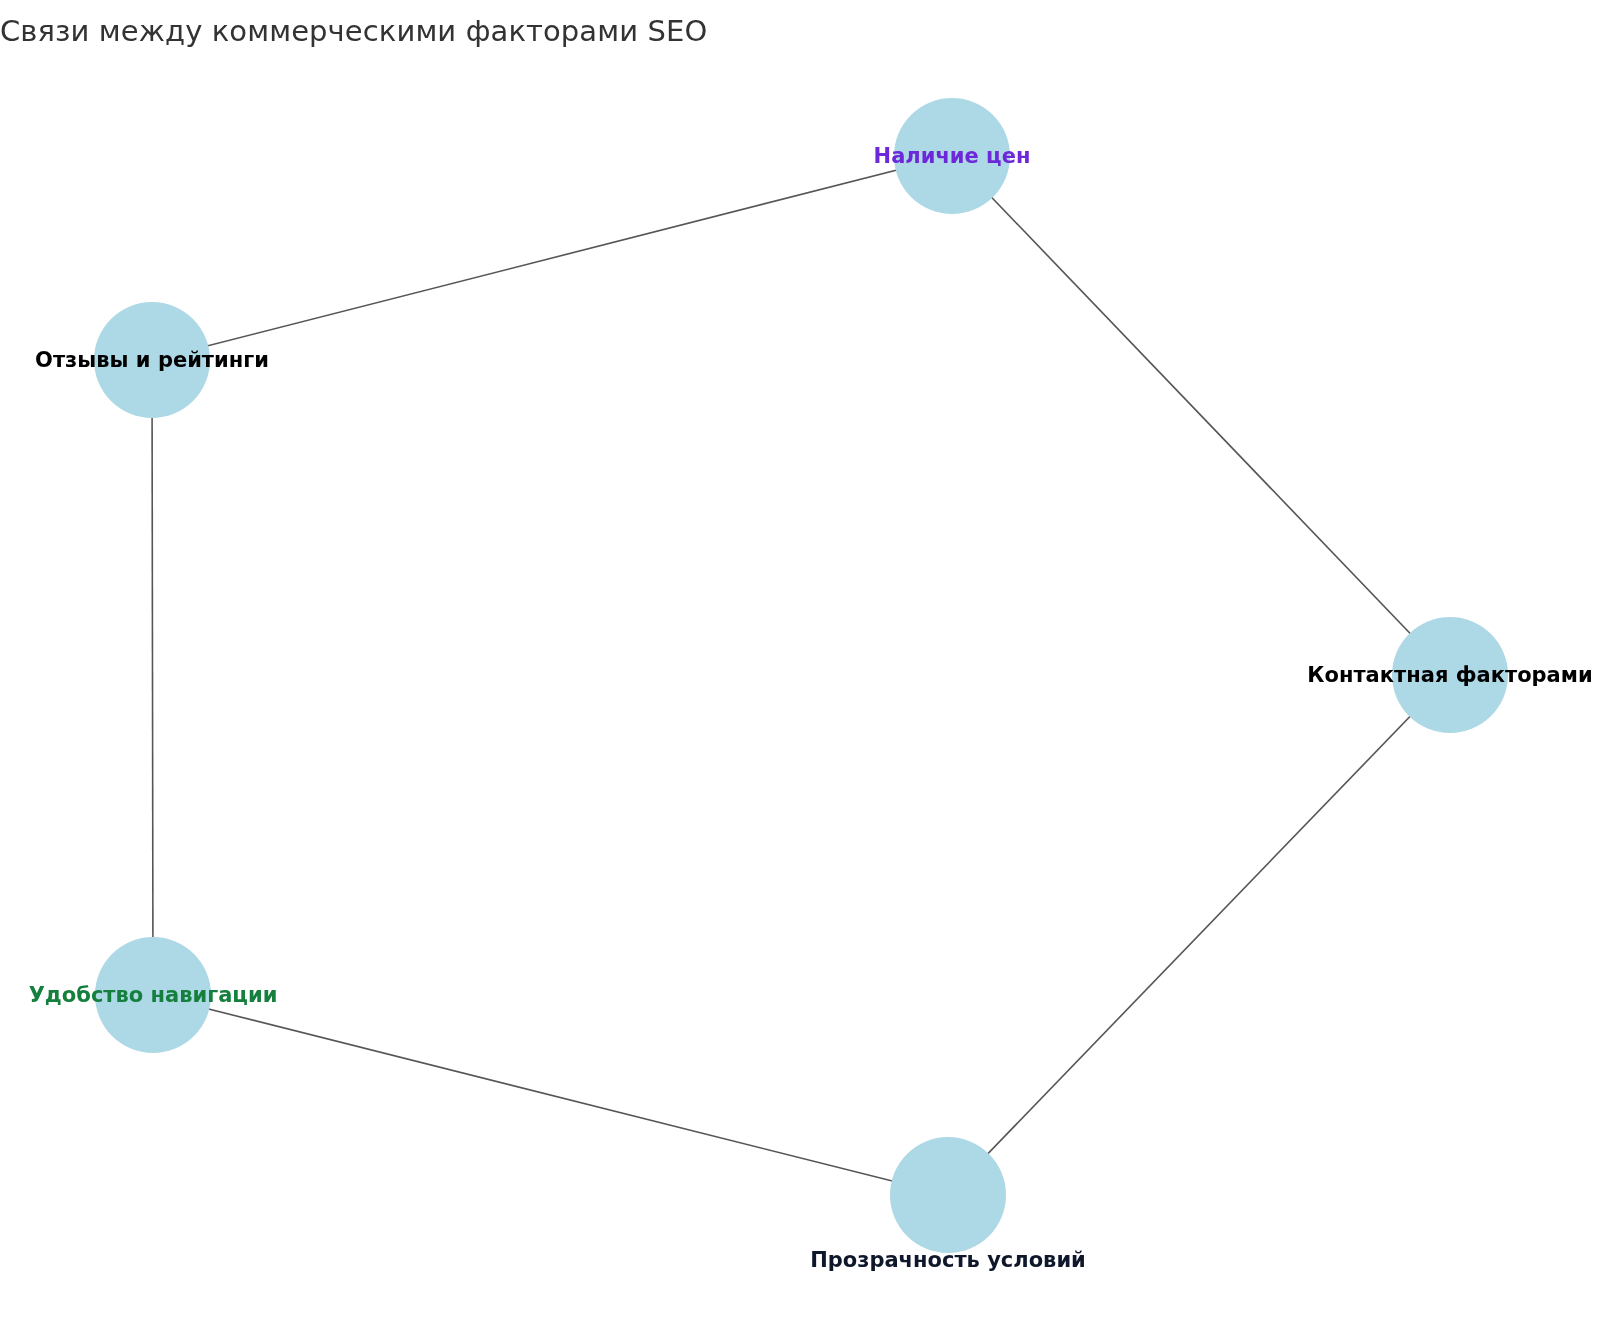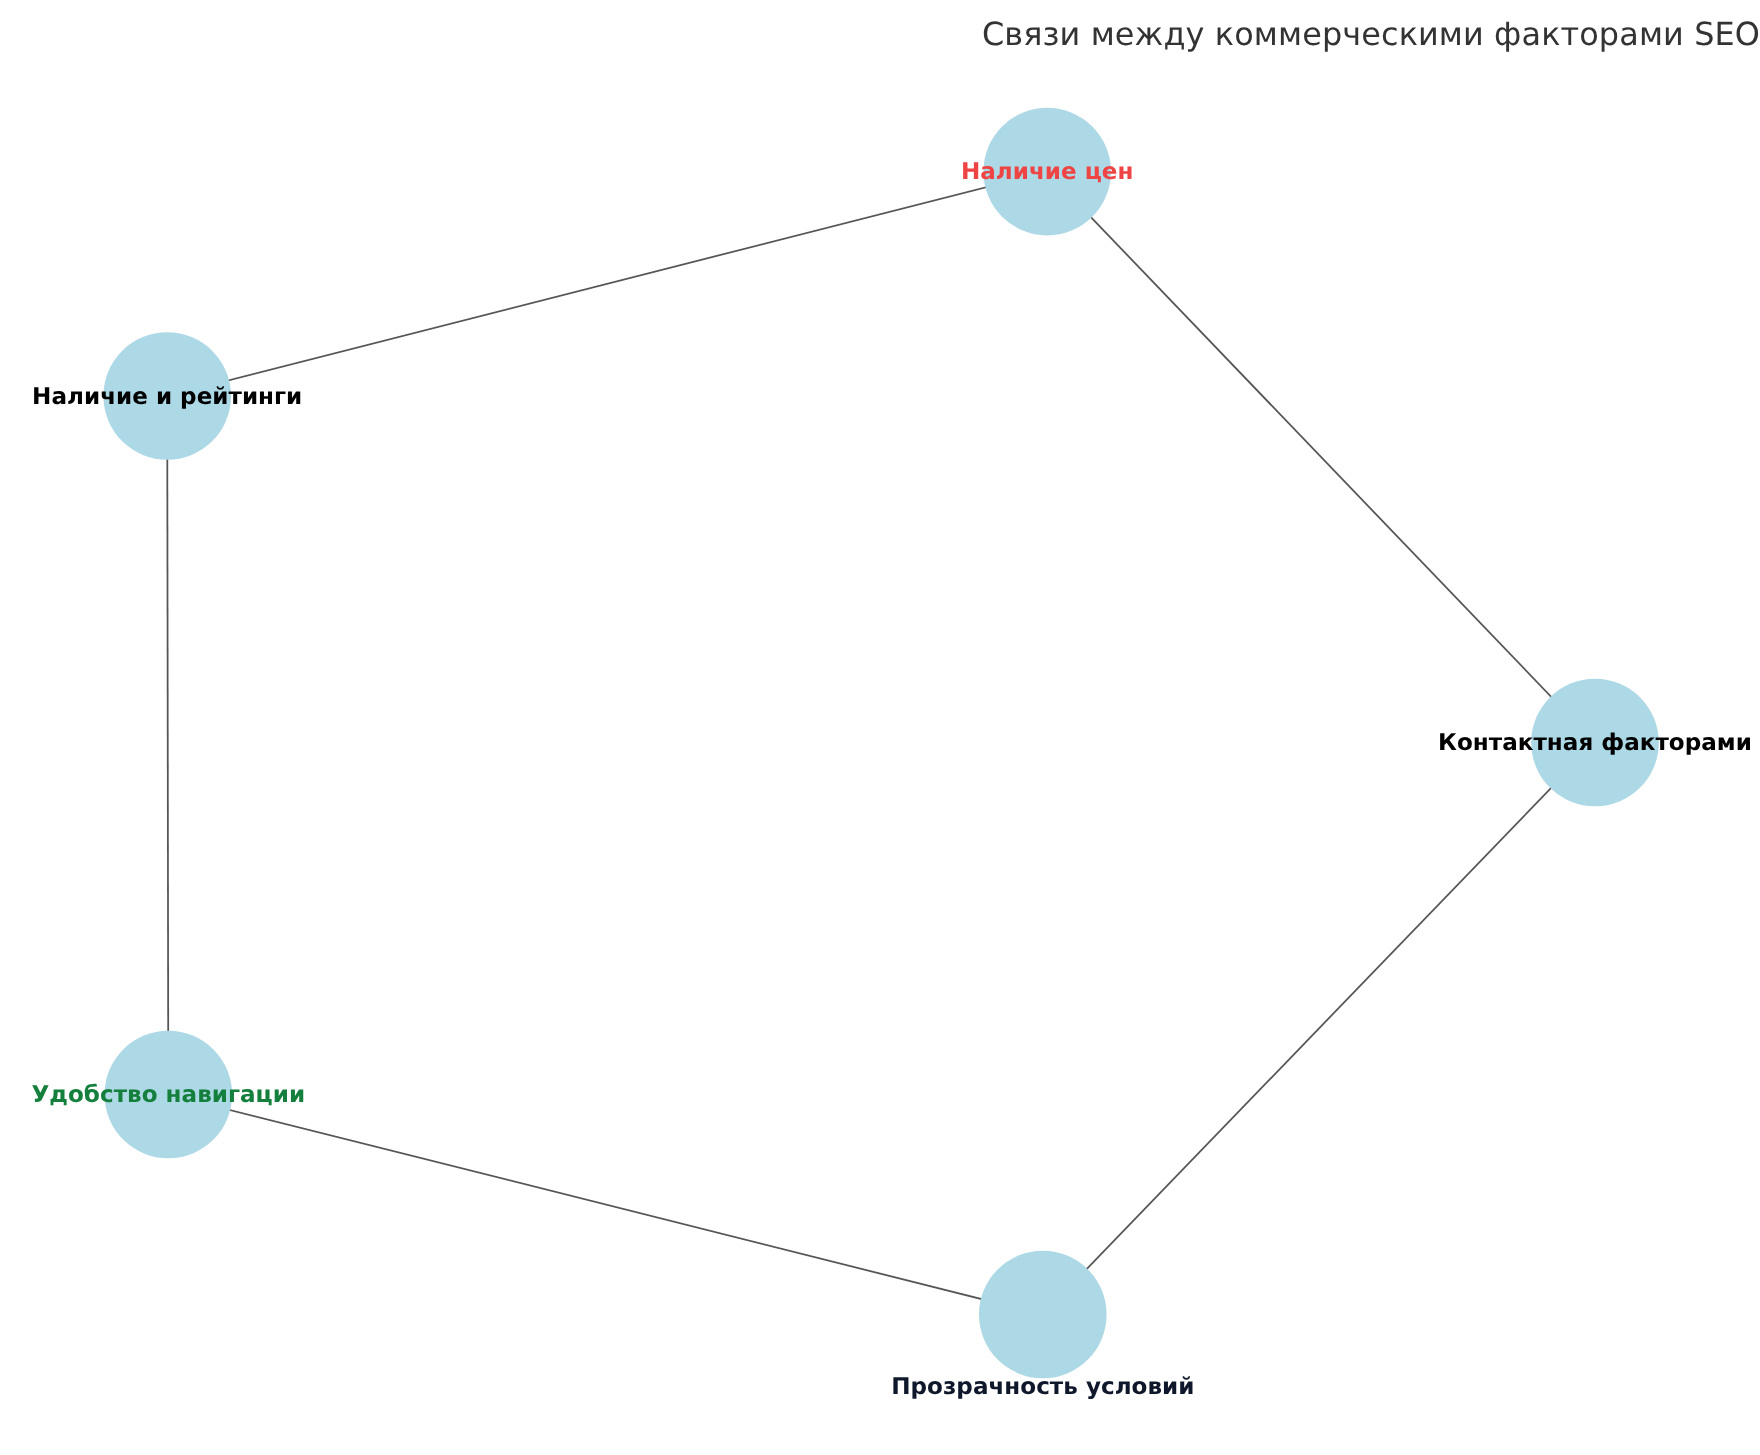--- a/index.html
+++ b/index.html
@@ -20,21 +20,21 @@
     background: #ffffff;
     overflow: hidden;
   }
   #chart-title {
     position: absolute;
     top: 0;
     left: 0;
     width: 1600px;
     height: 62px;
     line-height: 62px;
-    text-align: right;
+    text-align: left;
     font-family: "DejaVu Sans", sans-serif;
     font-size: 29px;
     font-weight: 400;
     color: #333333;
     white-space: nowrap;
     letter-spacing: 0.1px;
   }
   #graph-svg {
     position: absolute;
     top: 0;
@@ -71,20 +71,20 @@
     <g id="nodes-layer">
         <circle cx="952" cy="156" r="58" fill="#ADD8E6"></circle>
         <circle cx="1450" cy="675" r="58" fill="#ADD8E6"></circle>
         <circle cx="948" cy="1195" r="58" fill="#ADD8E6"></circle>
         <circle cx="153" cy="995" r="58" fill="#ADD8E6"></circle>
         <circle cx="152" cy="360" r="58" fill="#ADD8E6"></circle>
       </g>
   </svg>
 
   <div id="labels-layer">
-      <div class="node-label" style="left: 952px; top: 156px; color: #ef4444;">Наличие цен</div>
+      <div class="node-label" style="left: 952px; top: 156px; color: #6d28d9;">Наличие цен</div>
       <div class="node-label" style="left: 1450px; top: 675px; color: rgb(0, 0, 0);">Контактная факторами</div>
       <div class="node-label" style="left: 948px; top: 1260px; color: #0f172a;">Прозрачность условий</div>
       <div class="node-label" style="left: 153px; top: 995px; color: #15803d;">Удобство навигации</div>
-      <div class="node-label" style="left: 152px; top: 360px; color: rgb(0, 0, 0);">Наличие и рейтинги</div>
+      <div class="node-label" style="left: 152px; top: 360px; color: rgb(0, 0, 0);">Отзывы и рейтинги</div>
     </div>
 
 </div>
 
 </body></html>

